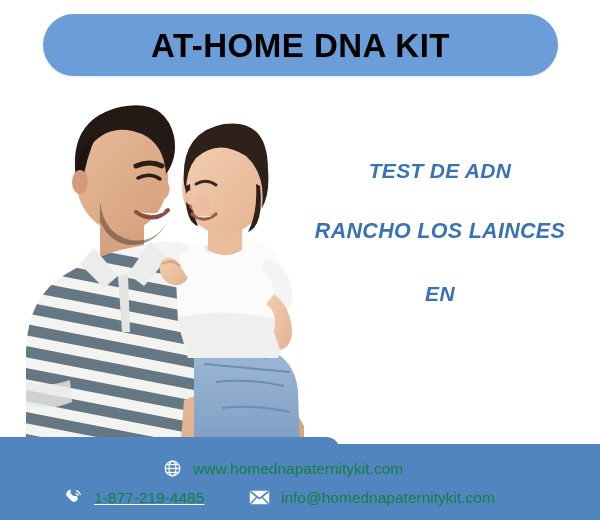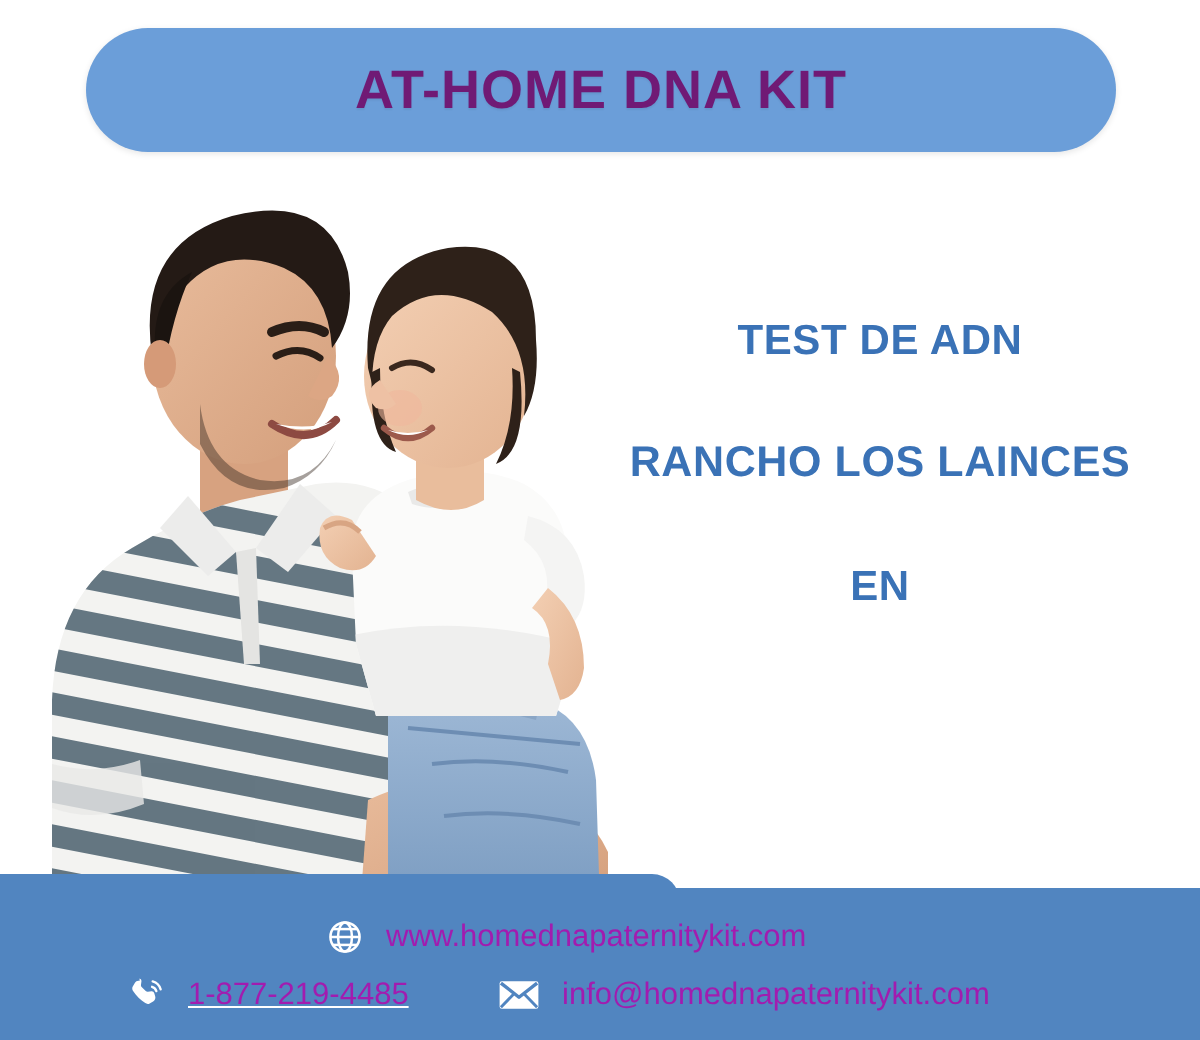--- a/index.html
+++ b/index.html
@@ -13,39 +13,39 @@
   .canvas{position:relative;width:600px;height:520px;background:#fff;overflow:hidden;}
 
   
   .banner{
     position:absolute;left:43px;top:14px;width:515px;height:62px;
     background:#6b9ed9;border-radius:31px;
     display:flex;align-items:center;justify-content:center;
     box-shadow:0 1px 3px rgba(0,0,0,0.10);
   }
   .banner-title{
-    color:#701a75;font-size:27px;font-weight:700;
+    color:#000000;font-size:33px;font-weight:700;
     letter-spacing:0.5px;line-height:1;white-space:nowrap;
     text-shadow:0 1px 1px rgba(0,0,0,0.06);
   }
 
   
   .photo{
     position:absolute;left:8px;top:82px;width:330px;height:372px;
   }
   .photo svg{display:block;width:100%;height:100%;}
 
   
   .headings{
     position:absolute;left:295px;top:160px;width:290px;
     text-align:center;
   }
   .headings .line{
     color:#3a72b6;font-weight:700;font-size:21px;letter-spacing:0.3px;
-    line-height:1;white-space:nowrap;
+    line-height:1;white-space:nowrap;font-style:italic;
   }
   .headings .l1{margin:0 0 0 0;}
   .headings .l2{margin:40px 0 0 0;}
   .headings .l3{margin:40px 0 0 0;font-size:21.5px;}
 
   
   .footer-left-block{
     position:absolute;left:0;top:437px;width:340px;height:83px;
     background:#5185c0;border-top-right-radius:14px;
   }
@@ -53,21 +53,21 @@
     position:absolute;left:0;top:444px;width:600px;height:76px;
     background:#5185c0;
   }
   .footer-rows{
     position:absolute;left:0;top:444px;width:600px;height:76px;
   }
   .frow{
     position:absolute;display:flex;align-items:center;
     color:#ffffff;font-size:15.5px;white-space:nowrap;
   }
-  .frow .lbl{color:#a21caf;line-height:1;}
+  .frow .lbl{color:#15803d;line-height:1;}
   .frow-web{left:163px;top:15px;}
   .frow-phone{left:64px;top:44px;text-decoration:underline;}
   .frow-mail{left:249px;top:44px;}
   .ico{
     display:inline-flex;align-items:center;justify-content:center;
     margin-right:11px;flex:0 0 auto;
   }
   .ico svg{display:block;}
 </style>
 </head>

